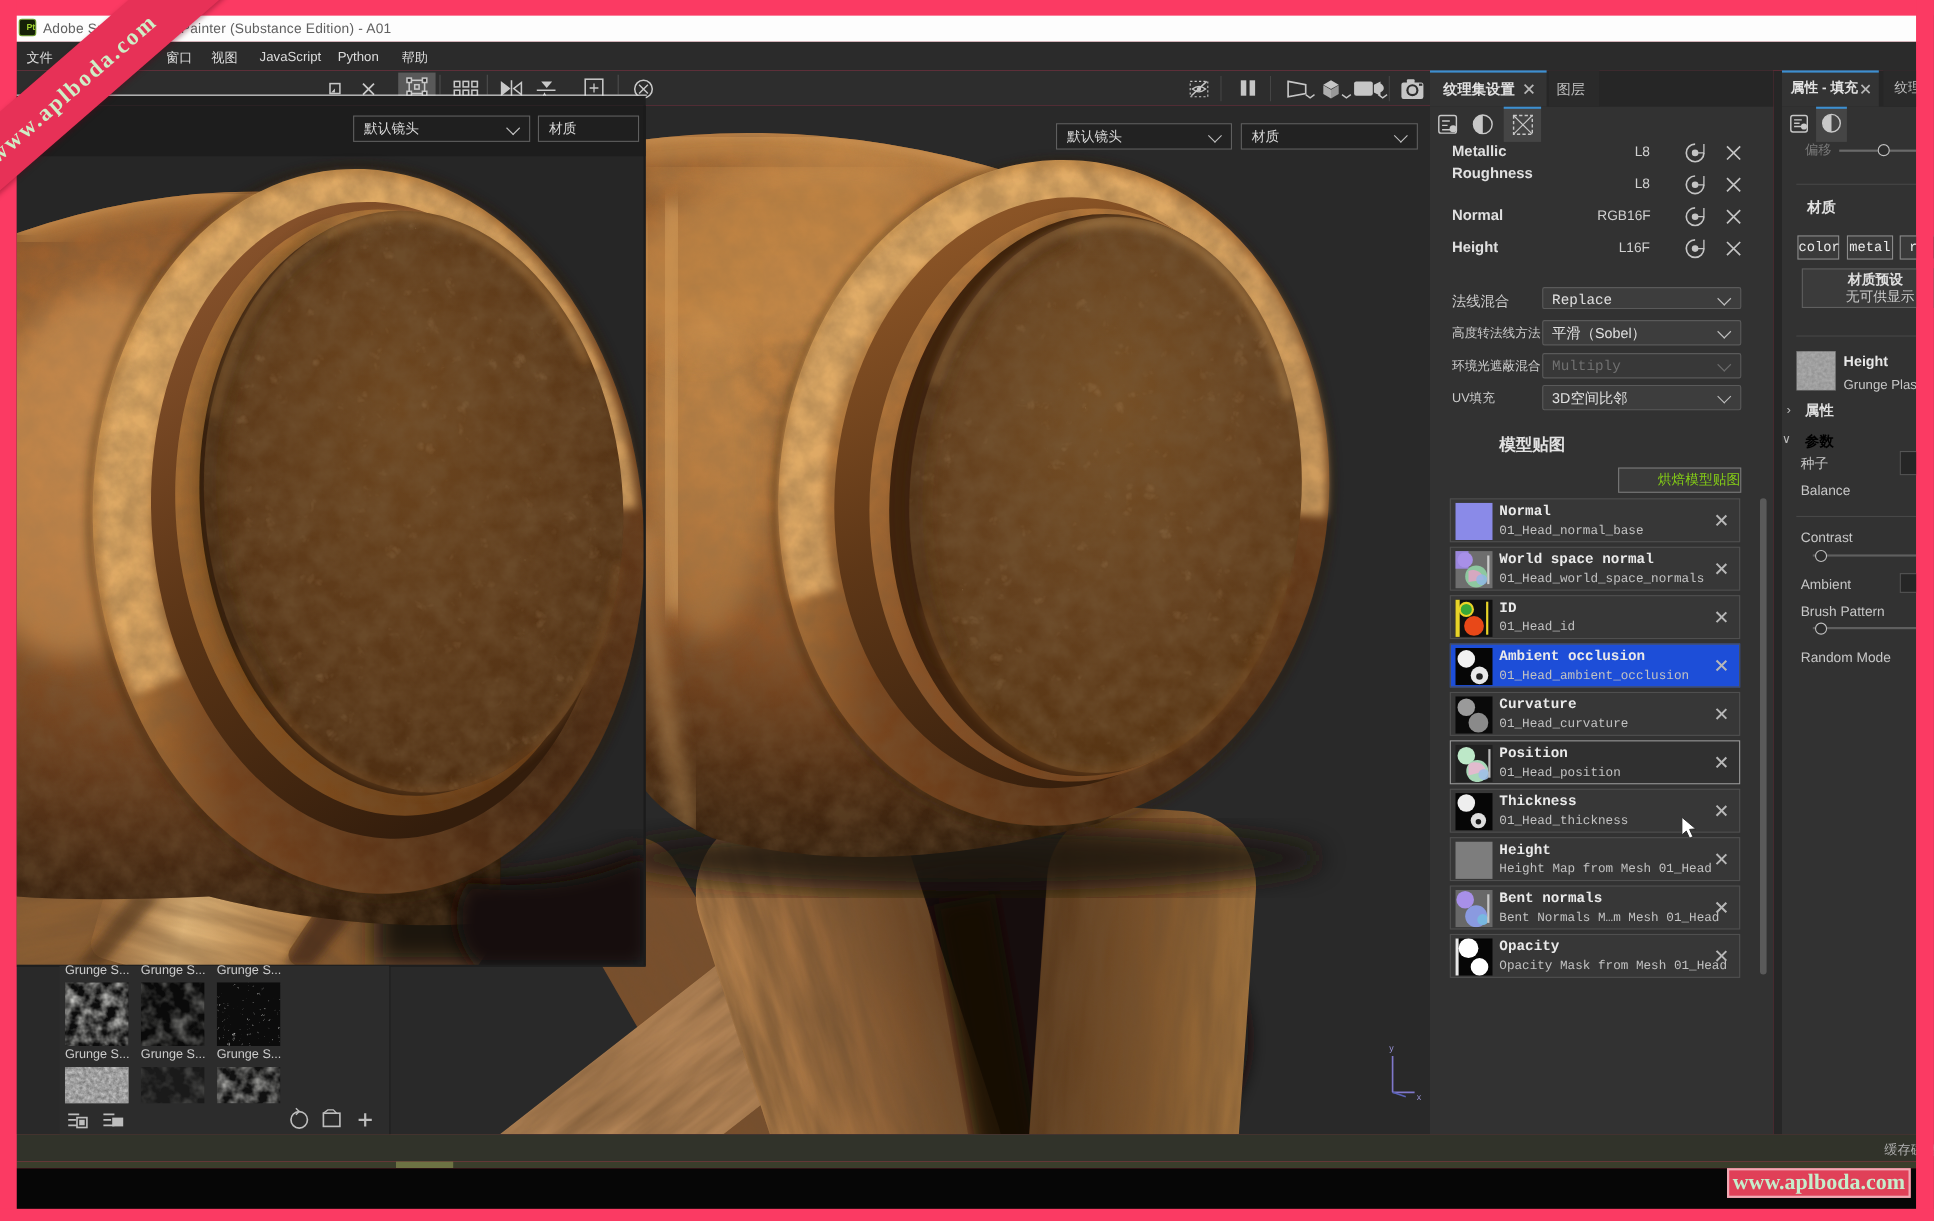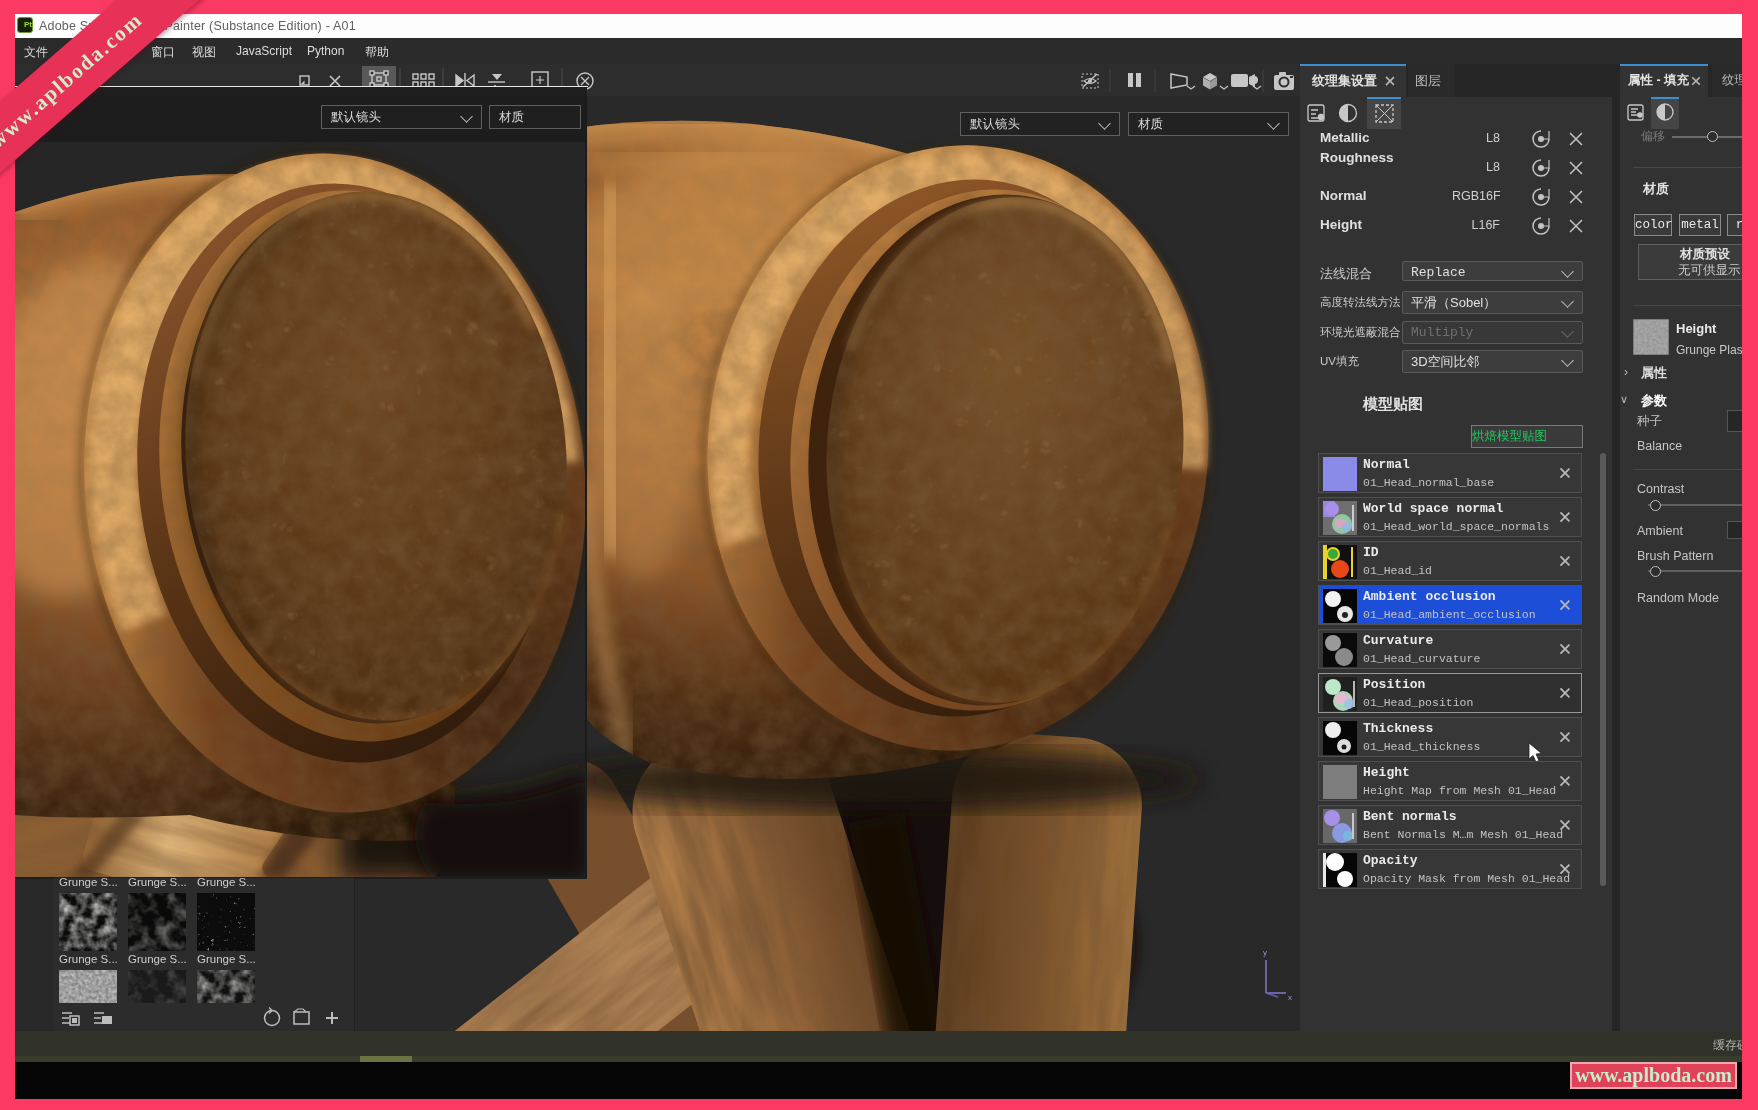--- a/index.html
+++ b/index.html
@@ -484,21 +484,21 @@
 <div class="t cn" style="left:1320px;top:295px;font-size:11.5px;color:#cccccc;">高度转法线方法</div>
 <div class="ddbox" style="left:1402px;top:291px;width:181px;height:23px;font-family:'Liberation Sans';">平滑（Sobel）</div>
 <div class="chev" style="left:1563px;top:297px;"></div>
 <div class="t cn" style="left:1320px;top:325px;font-size:11.5px;color:#cccccc;">环境光遮蔽混合</div>
 <div class="ddbox" style="left:1402px;top:321px;width:181px;height:23px;background:#383838;color:#707070;">Multiply</div>
 <div class="chev" style="left:1563px;top:327px;border-color:#6a6a6a;"></div>
 <div class="t cn" style="left:1320px;top:354px;font-size:11.5px;color:#cccccc;">UV填充</div>
 <div class="ddbox" style="left:1402px;top:350px;width:181px;height:23px;font-family:'Liberation Sans';">3D空间比邻</div>
 <div class="chev" style="left:1563px;top:356px;"></div>
 <div class="t cn" style="left:1319px;top:395px;font-size:15px;font-weight:bold;color:#e2e2e2;margin-left:44px;">模型贴图</div>
-<div class="abs" style="left:1471px;top:425px;width:112px;height:23px;background:#3a3a3a;border:1px solid #7a7a7a;box-sizing:border-box;color:#22c55e;font-size:12.5px;text-align:left;line-height:21px;">烘焙模型贴图</div>
+<div class="abs" style="left:1471px;top:425px;width:112px;height:23px;background:#3a3a3a;border:1px solid #7a7a7a;box-sizing:border-box;color:#84cc16;font-size:12.5px;text-align:right;line-height:21px;">烘焙模型贴图</div>
 <div class="meshrow" style="top:453px;background:#373737;border-color:#4f4f4f;">
 <svg class="mthumb" width="34" height="34" viewBox="0 0 34 34">
       <rect width="34" height="34" fill="#8a8ae8"></rect>
     </svg>
 <div class="mtitle">Normal</div>
     <div class="msub">01_Head_normal_base</div>
     <div class="mx" style="transform:scale(0.9);"></div>
   </div>
 <div class="meshrow" style="top:497px;background:#373737;border-color:#4f4f4f;">
 <svg class="mthumb" width="34" height="34" viewBox="0 0 34 34">
@@ -639,21 +639,21 @@
 <svg class="abs" style="left:1633px;top:319px;" width="36" height="36" viewBox="0 0 36 36">
  <rect width="36" height="36" fill="#b2b2b2"></rect>
  <rect width="36" height="36" filter="url(#shnoiseA)" opacity="1"></rect>
  <rect width="36" height="36" fill="none" stroke="#5a5a5a"></rect>
 </svg>
 <div class="t mo" style="left:1676px;top:321px;font-size:13px;font-weight:bold;color:#e8e8e8;">Height</div>
 <div class="t mo" style="left:1676px;top:343px;font-size:12px;color:#c8c8c8;">Grunge Plast</div>
 <div class="t cn" style="left:1624px;top:365px;font-size:12px;color:#bcbcbc;">›</div>
 <div class="t cn" style="left:1641px;top:364px;font-size:13px;font-weight:bold;color:#dedede;">属性</div>
 <div class="t cn" style="left:1620px;top:393px;font-size:11px;color:#bcbcbc;">∨</div>
-<div class="t cn" style="left:1641px;top:392px;font-size:13px;font-weight:bold;color:#ffffff;">参数</div>
+<div class="t cn" style="left:1641px;top:392px;font-size:13px;font-weight:bold;color:#000000;">参数</div>
 <div class="t cn" style="left:1637px;top:413px;font-size:12.5px;color:#c6c6c6;">种子</div>
 <div class="abs" style="left:1727px;top:410px;width:20px;height:20px;background:#262626;border:1px solid #555;"></div>
 <div class="t cn" style="left:1637px;top:439px;font-size:12.5px;color:#c6c6c6;">Balance</div>
 <div class="abs" style="left:1633px;top:469px;width:109px;height:1px;background:#474747;"></div>
 <div class="t cn" style="left:1637px;top:482px;font-size:12.5px;color:#c6c6c6;">Contrast</div>
 <div class="abs" style="left:1648px;top:504px;width:94px;height:2px;background:#5f5f5f;"></div>
 <div class="slknob" style="left:1650px;top:500px;"></div>
 <div class="t cn" style="left:1637px;top:524px;font-size:12.5px;color:#c6c6c6;">Ambient</div>
 <div class="abs" style="left:1727px;top:521px;width:16px;height:16px;background:#262626;border:1px solid #555;"></div>
 <div class="t cn" style="left:1637px;top:549px;font-size:12.5px;color:#c6c6c6;">Brush Pattern</div>

